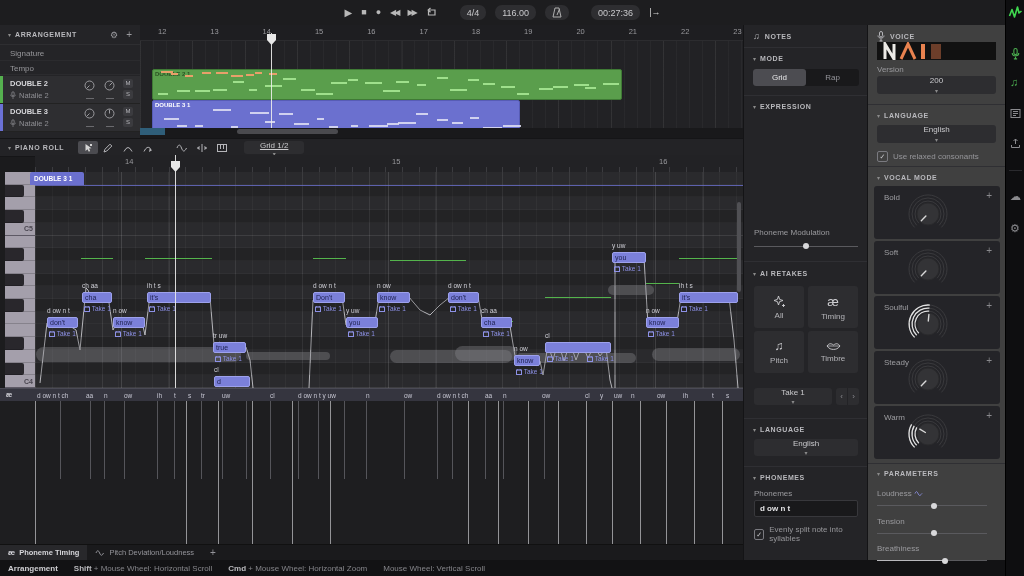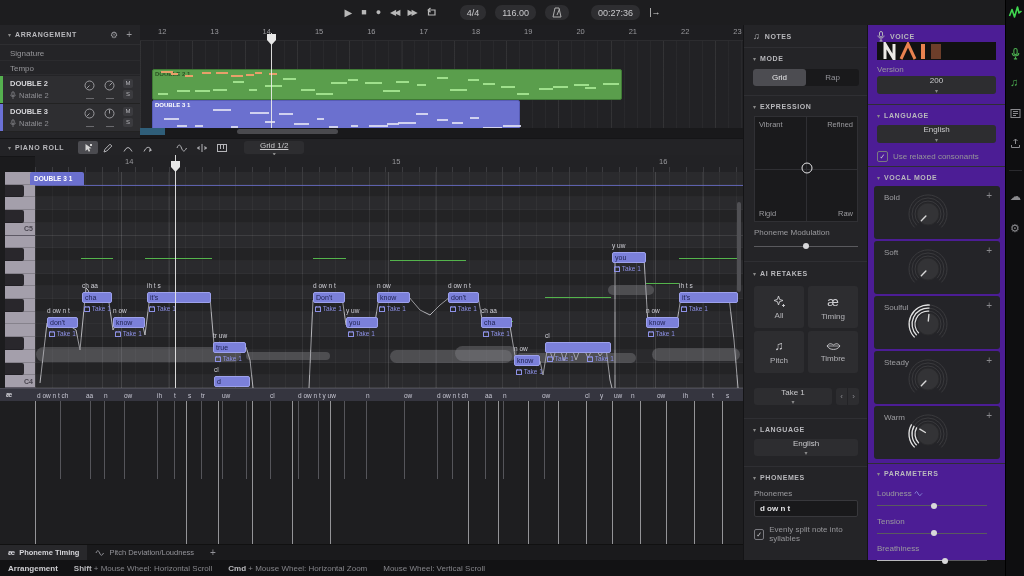--- a/index.html
+++ b/index.html
@@ -555,29 +555,20 @@
         </div>
       <div style="flex:1;display:flex;align-items:center;justify-content:center;color:#94949a;font-size:8px;">
           <span>Rap</span>
         </div>
     </div>
     <div class="abs hr" style="left:0;top:70px;width:123px;"></div>
     <div class="abs" style="left:9px;top:78px;display:flex;align-items:center;gap:4px">
       <span class="chev">▾</span>
         <span class="sec-h">EXPRESSION</span>
     </div>
-    <div class="abs" id="expr-pad" style="left:10px;top:91px;width:104px;height:106px;background:#1a1a1c;border:1px solid #303034;box-sizing:border-box;">
-      <div class="abs" style="left:50%;top:0;width:1px;height:100%;background:#2f2f33"></div>
-      <div class="abs" style="left:0;top:50%;width:100%;height:1px;background:#2f2f33"></div>
-      <span class="abs" style="left:4px;top:3px;font-size:7.5px;color:#9a9a9e">Vibrant</span>
-      <span class="abs" style="right:4px;top:3px;font-size:7.5px;color:#9a9a9e">Refined</span>
-      <span class="abs" style="left:4px;bottom:3px;font-size:7.5px;color:#9a9a9e">Rigid</span>
-      <span class="abs" style="right:4px;bottom:3px;font-size:7.5px;color:#9a9a9e">Raw</span>
-      <div class="abs" id="expr-handle" style="width: 9px; height: 9px; border: 1.5px solid rgb(226, 226, 228); border-radius: 50%; transform: translate(-50%, -50%); left: 50.5%; top: 49.5%;"></div>
-    </div>
     <div class="abs" style="left:10px;top:203px;font-size:8px;color:#9a9a9e">Phoneme Modulation</div>
     <div class="abs" id="vibrato-slider" style="left:10px;top:218px;width:104px;height:7px;">
       <div class="abs" style="left:0;top:3px;width:100%;height:1px;background:#5a5a5e"></div>
       <div class="abs" id="vibrato-dot" style="top: 0px; width: 6px; height: 6px; background: rgb(216, 216, 218); border-radius: 50%; transform: translateX(-50%); left: 50%;"></div>
     </div>
     <div class="abs hr" style="left:0;top:236px;width:123px;"></div>
     <div class="abs" style="left:9px;top:245px;display:flex;align-items:center;gap:4px">
       <span class="chev">▾</span>
         <span class="sec-h">AI RETAKES</span>
     </div>
@@ -628,21 +619,21 @@
     <div class="abs" style="left:10px;top:464px;font-size:8px;color:#9a9a9e">Phonemes</div>
     <div class="abs" style="left:10px;top:475px;width:104px;height:17px;background:#19191b;border:1px solid #38383c;border-radius:2px;display:flex;align-items:center;padding:0 5px;box-sizing:border-box;color:#e2e2e4;font-weight:bold;">
       <span>d ow n t</span>
     </div>
     <div class="abs chk" style="left:10px;top:500px;">
       <span class="box">✓</span>
         <span class="lbl">Evenly split note into syllables</span>
     </div>
   </div>
 
-  <div class="abs" id="voice-panel" style="left:868px;top:25px;width:137px;height:535px;background:#4c1d95;box-sizing:border-box;">
+  <div class="abs" id="voice-panel" style="left:868px;top:25px;width:137px;height:535px;background:#404040;box-sizing:border-box;">
     <div class="abs" style="left:9px;top:6px;display:flex;align-items:center;gap:5px;">
       <svg width="8" height="11" viewBox="0 0 8 11">
           <rect x="2.5" y="0.5" width="3" height="5.5" rx="1.5" fill="none" stroke="#b5b5b9"></rect>
           <path d="M1 4.5 C1 8,7 8,7 4.5 M4 8 V10 M2.5 10 H5.5" fill="none" stroke="#b5b5b9"></path>
         </svg>
       <span class="sec-h">VOICE</span>
     </div>
     <div class="abs" style="left:9px;top:17px;width:119px;height:18px;background:#111;overflow:hidden;">
       <svg width="119" height="18" viewBox="0 0 119 18">
         <path d="M8 17 V2 L17 17 V2" fill="none" stroke="#eceae6" stroke-width="3"></path>

